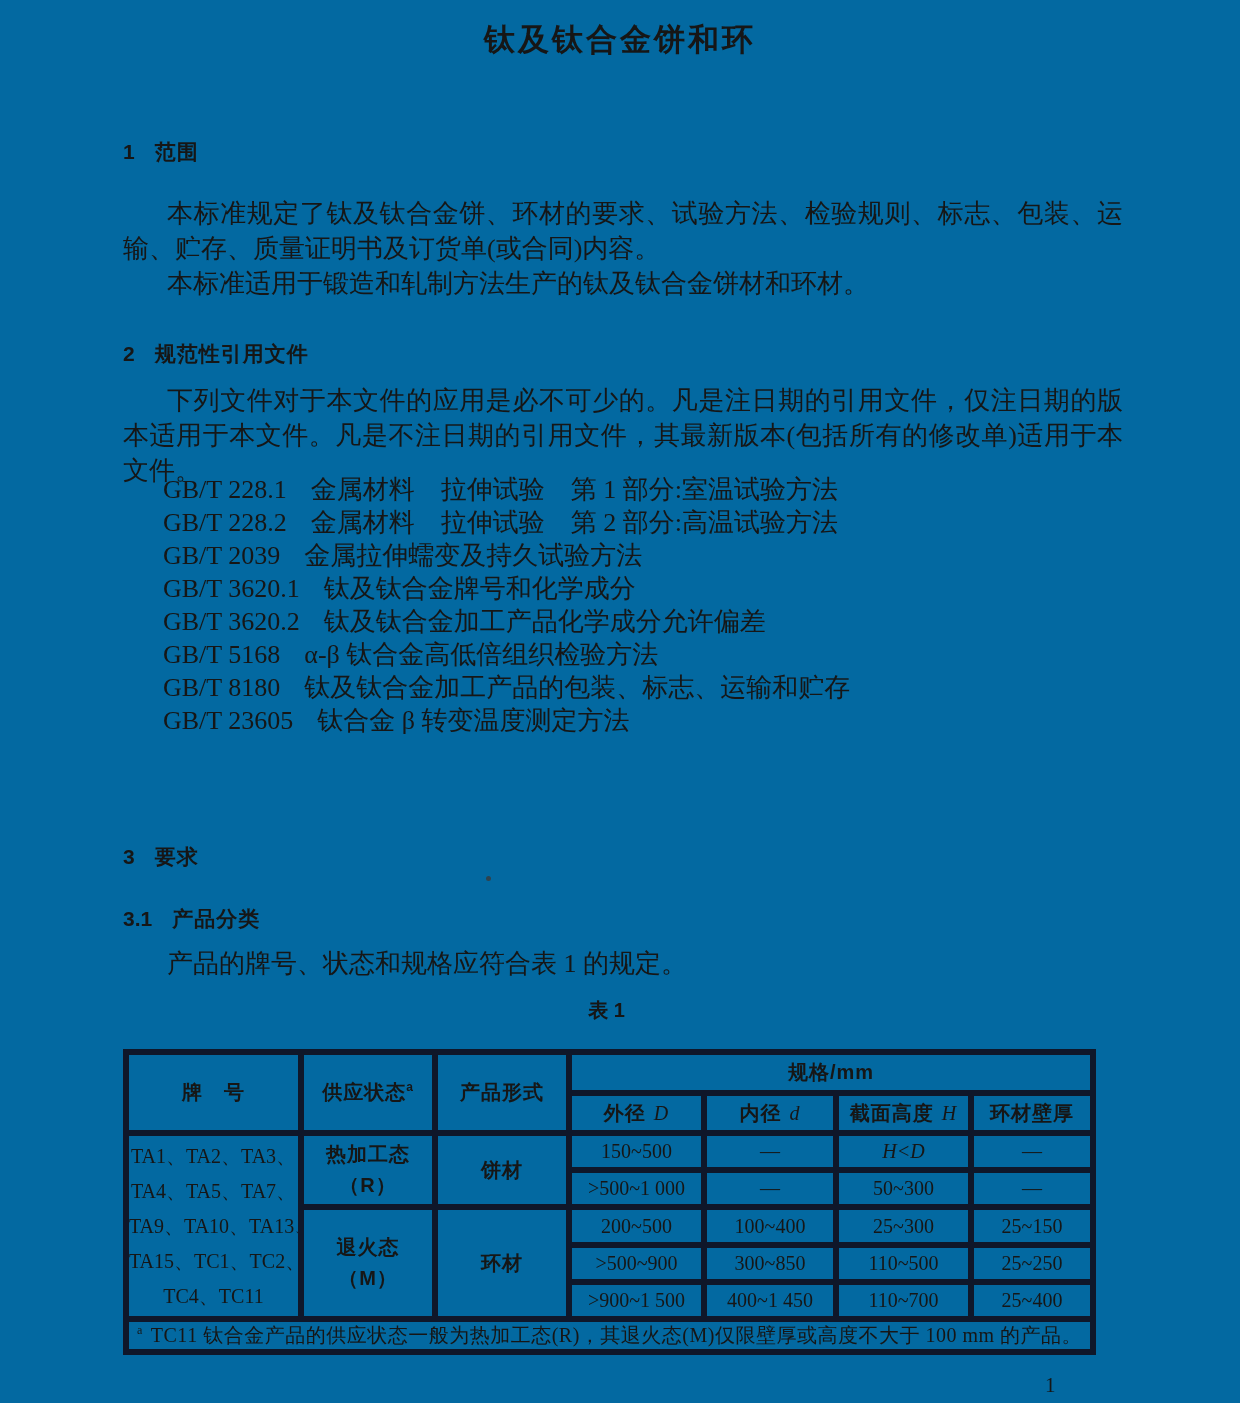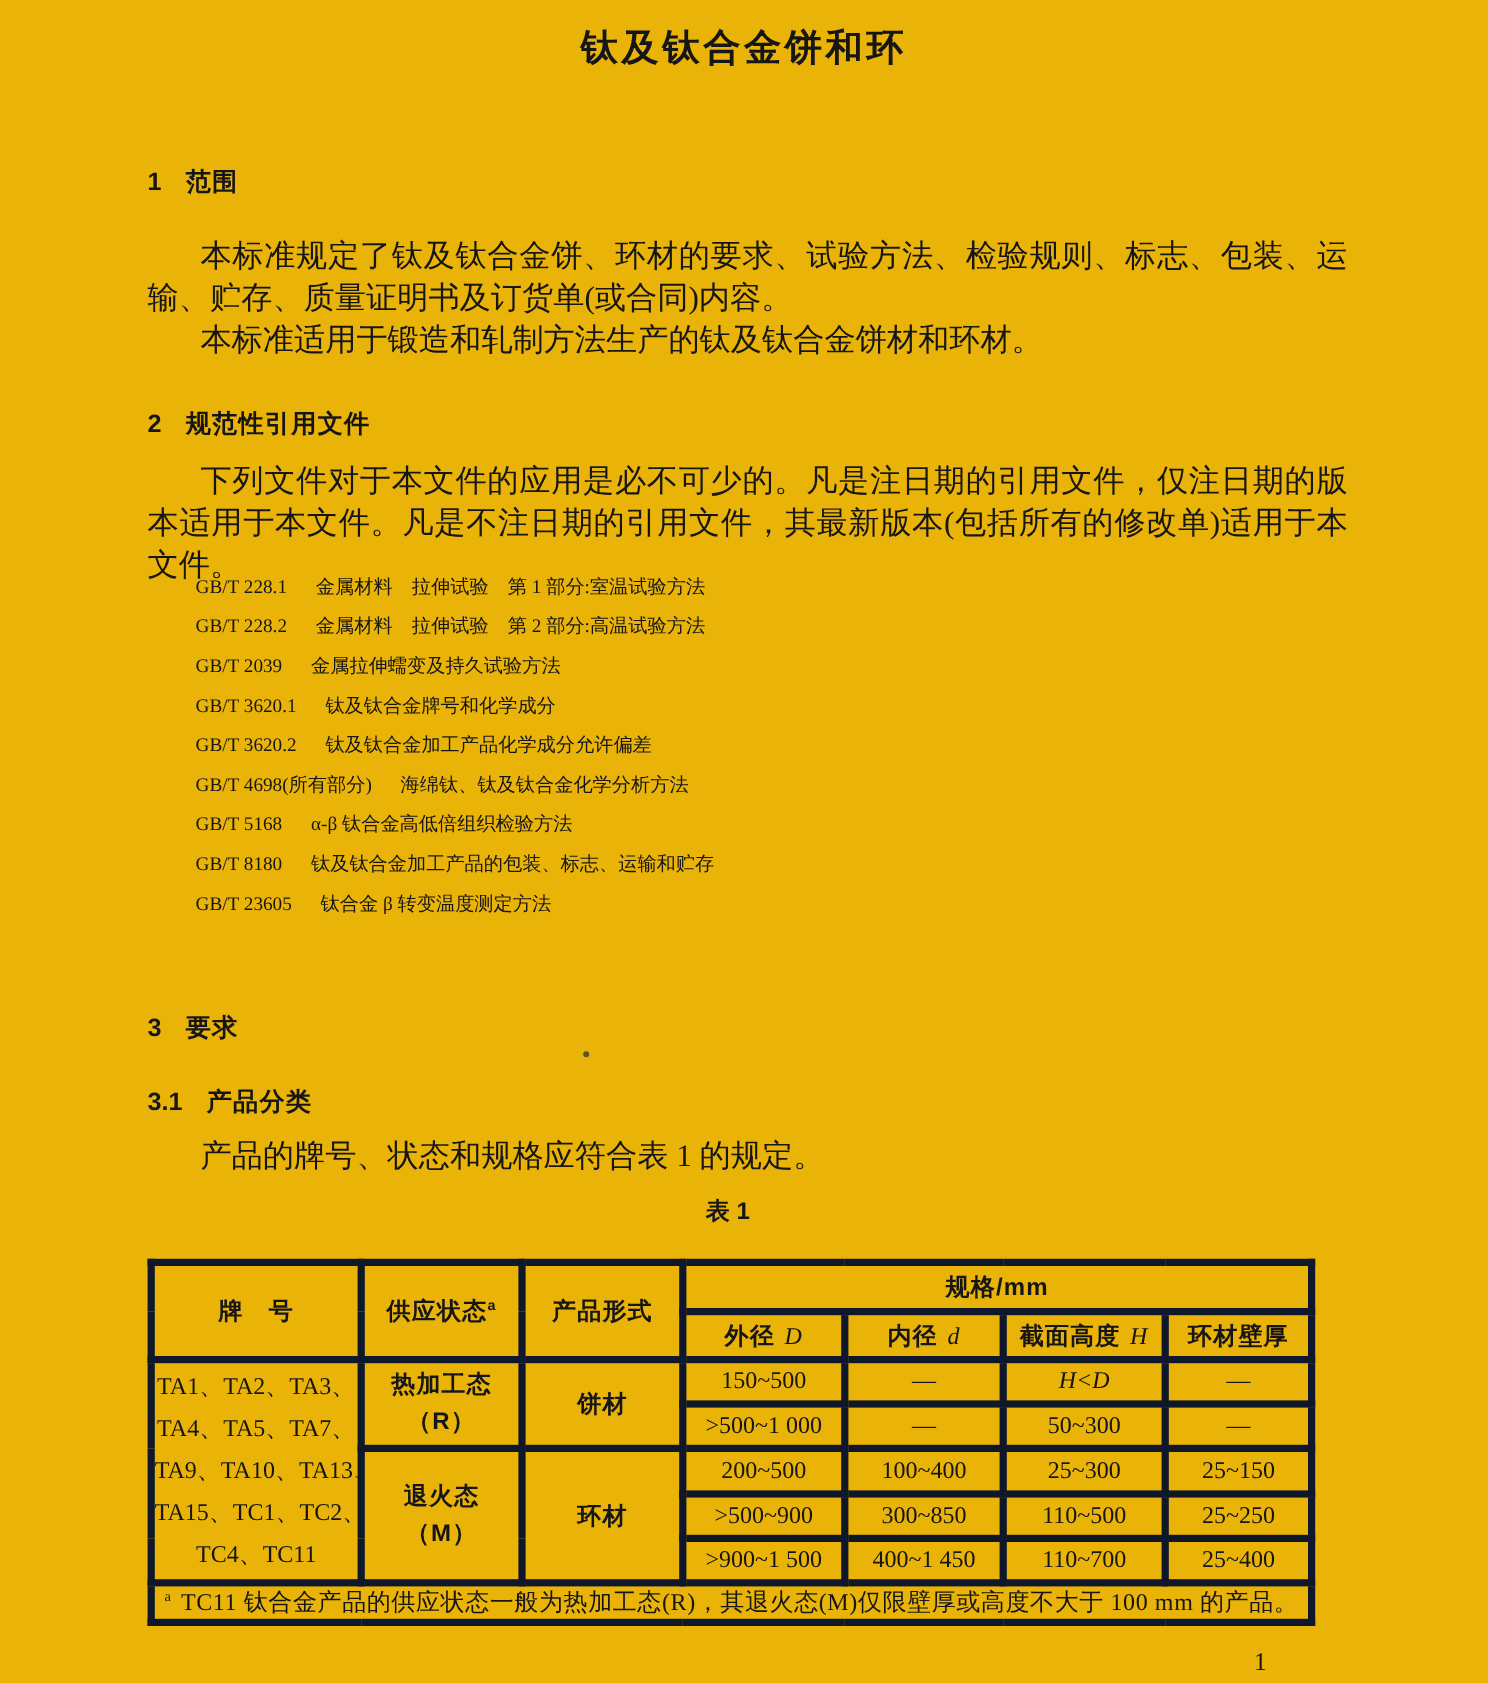--- a/index.html
+++ b/index.html
@@ -1,20 +1,20 @@
 <!DOCTYPE html>
 <html><head>
 <meta charset="utf-8">
 <style>
   html,body { margin:0; padding:0; background:#e8e8e8; }
   .page {
     position:relative;
     width:1240px; height:1403px;
     margin:0 auto;
-    background:#eab308;
+    background:#0369a1;
     color:#161616;
     font-family:"Liberation Serif", serif;
     overflow:hidden;
   }
   .abs { position:absolute; }
 
   
   .doc-title {
     top:20px; left:0; width:1240px;
     text-align:center;
@@ -37,21 +37,21 @@
 
   
   .body-block {
     left:123px; width:1000px;
     font-size:26px; line-height:35px;
     text-align:justify;
   }
   .body-block p { margin:0; text-indent:44px; }
 
   
-  .ref-list { left:123px; width:1010px; font-size:16px; line-height:33px; }
+  .ref-list { left:123px; width:1010px; font-size:26px; line-height:33px; }
   .ref-item { padding-left:40px; white-space:nowrap; }
   .ref-title { margin-left:24px; }
 
   
   .tbl-caption {
     left:123px; width:967px;
     text-align:center;
     font-family:"Liberation Sans", sans-serif;
     font-weight:bold;
     font-size:20px; line-height:26px;
@@ -130,21 +130,20 @@
   <div class="abs body-block" style="top:383px;">
     <p>下列文件对于本文件的应用是必不可少的。凡是注日期的引用文件，仅注日期的版本适用于本文件。凡是不注日期的引用文件，其最新版本(包括所有的修改单)适用于本文件。</p>
   </div>
 
   <div class="abs ref-list" style="top:473px;">
     <div class="ref-item"><span class="ref-code">GB/T 228.1</span><span class="ref-title">金属材料　拉伸试验　第 1 部分:室温试验方法</span></div>
     <div class="ref-item"><span class="ref-code">GB/T 228.2</span><span class="ref-title">金属材料　拉伸试验　第 2 部分:高温试验方法</span></div>
     <div class="ref-item"><span class="ref-code">GB/T 2039</span><span class="ref-title">金属拉伸蠕变及持久试验方法</span></div>
     <div class="ref-item"><span class="ref-code">GB/T 3620.1</span><span class="ref-title">钛及钛合金牌号和化学成分</span></div>
     <div class="ref-item"><span class="ref-code">GB/T 3620.2</span><span class="ref-title">钛及钛合金加工产品化学成分允许偏差</span></div>
-    <div class="ref-item"><span class="ref-code">GB/T 4698(所有部分)</span><span class="ref-title">海绵钛、钛及钛合金化学分析方法</span></div>
     <div class="ref-item"><span class="ref-code">GB/T 5168</span><span class="ref-title">α-β 钛合金高低倍组织检验方法</span></div>
     <div class="ref-item"><span class="ref-code">GB/T 8180</span><span class="ref-title">钛及钛合金加工产品的包装、标志、运输和贮存</span></div>
     <div class="ref-item"><span class="ref-code">GB/T 23605</span><span class="ref-title">钛合金 β 转变温度测定方法</span></div>
   </div>
 
   <div class="abs sec-heading" style="top:843px;">
     <span class="sec-num">3</span><span class="sec-title">要求</span>
   </div>
 
   <div class="abs spot" style="top:876px; left:486px;"></div>

